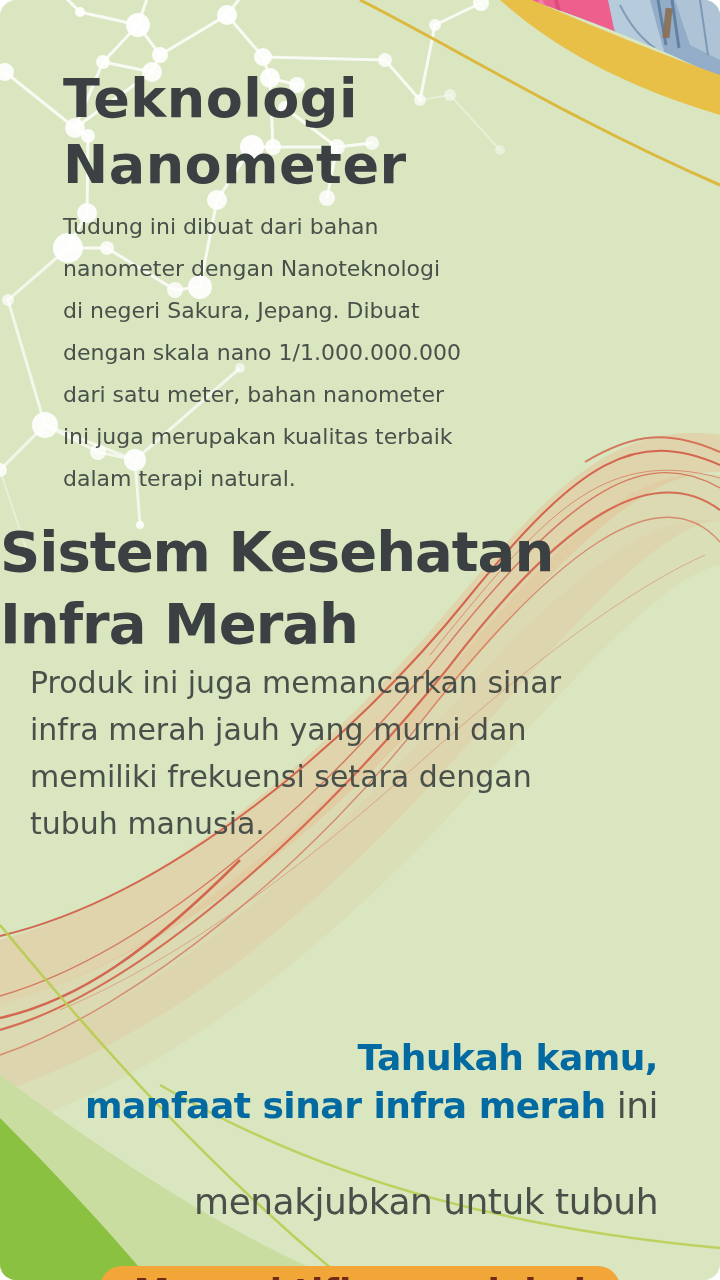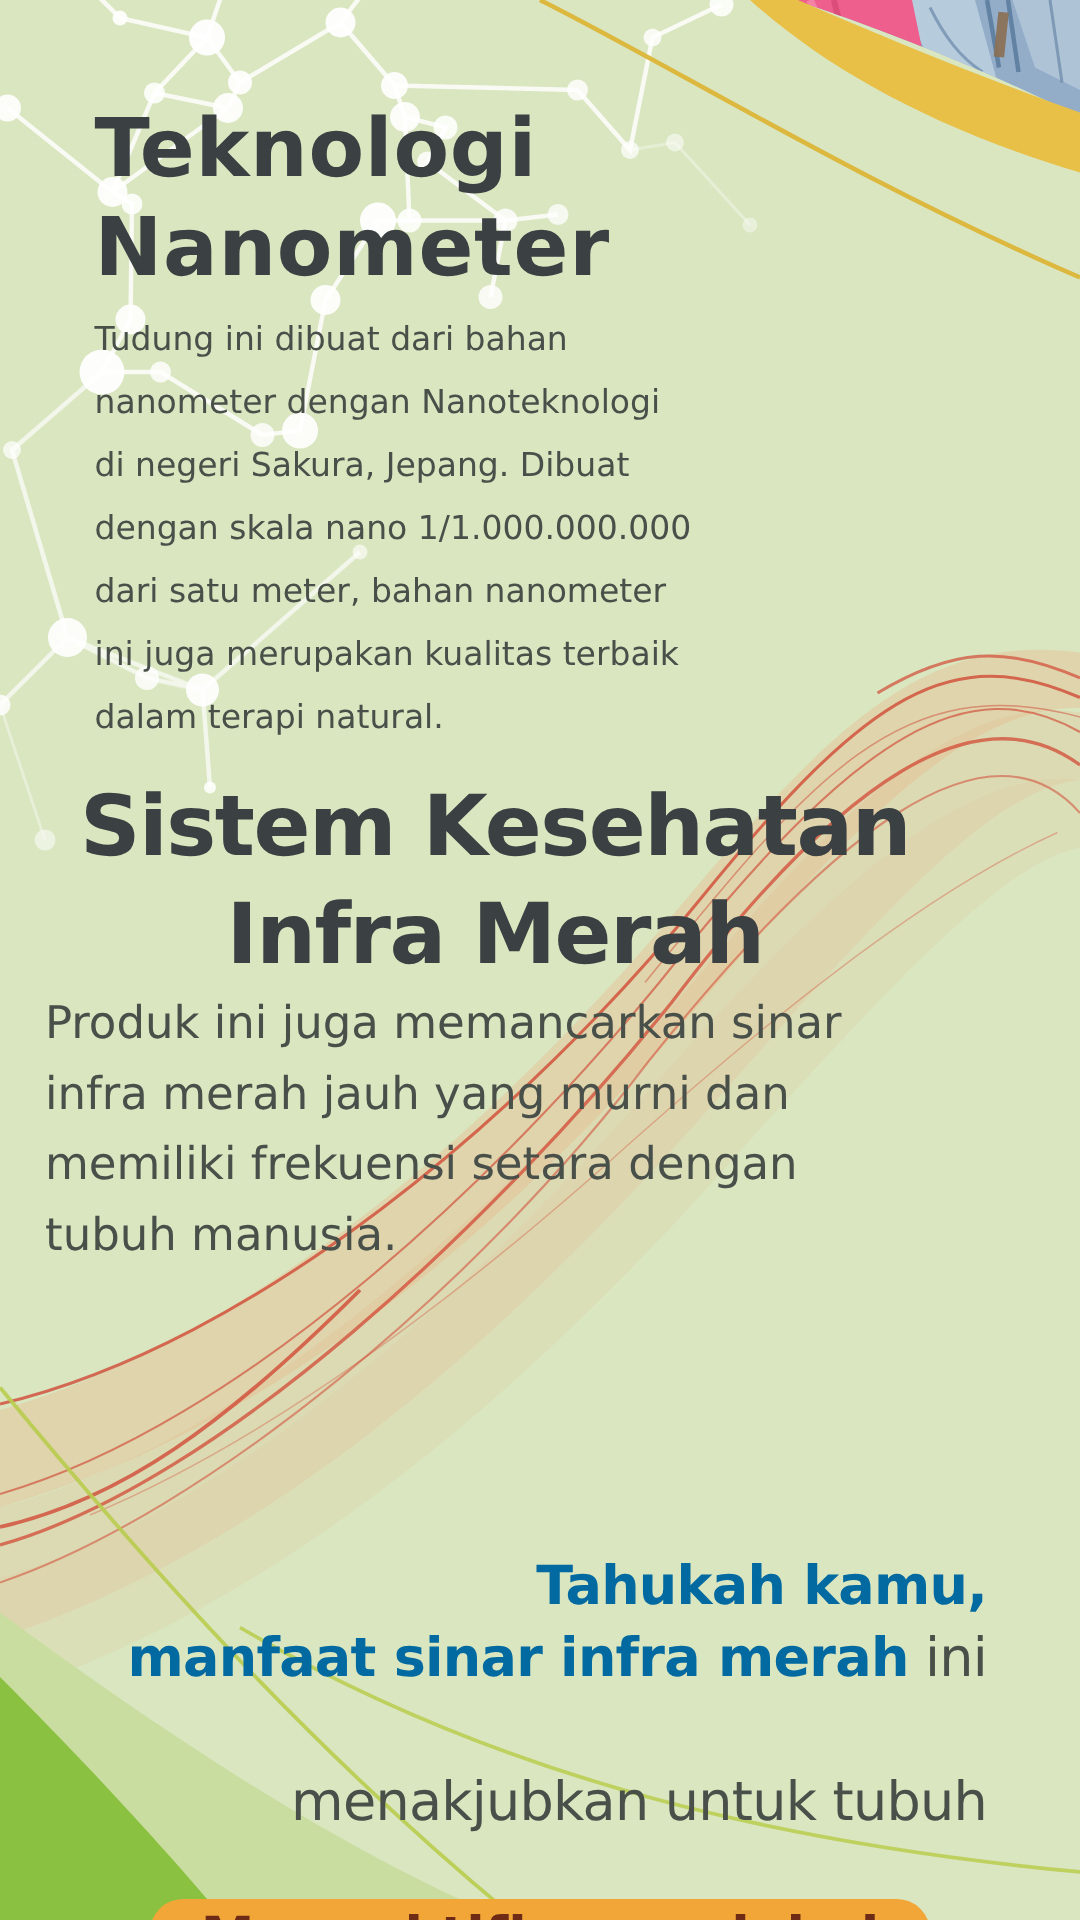--- a/index.html
+++ b/index.html
@@ -6,26 +6,26 @@
     --bg:#d9e6c0; --heading:#3b4043; --body:#49504a;
     --yellow:#e8c048; --yellow-line:#ddb83e;
     --pink:#ee5f8d; --pink-dark:#d94b77; --pink-light:#f58bac;
     --denim:#93adc9; --denim-light:#bfd2e0; --denim-dark:#5d7da0;
     --wave-red:#d14a36; --wave-fill:#e9b98c;
     --green-bright:#8bc140; --green-soft:#cadda0; --green-line:#b8cc4e;
     --btn-bg:#f2a638; --btn-text:#6e2b15; --mol:#ffffff;
   }
   html,body{margin:0;padding:0;}
   body{width:720px;height:1280px;overflow:hidden;font-family:"DejaVu Sans","Liberation Sans",sans-serif;}
-  .poster{position:relative;width:720px;height:1280px;background:var(--bg);overflow:hidden;}
+  .poster{position:relative;width:720px;height:1280px;background:var(--bg);overflow:hidden;border-radius:16px;}
   .decor{position:absolute;left:0;top:0;width:720px;height:1280px;z-index:0;display:block;}
   .txt{position:absolute;z-index:2;white-space:pre-line;}
   .h1{left:63px;top:66px;width:620px;font-size:54px;line-height:66px;font-weight:bold;color:var(--heading);letter-spacing:0.5px;text-align:left;}
   .p1{left:63px;top:206px;width:615px;font-size:22px;line-height:42px;color:var(--body);text-align:left;}
-  .h2{left:0px;top:516px;width:660px;font-size:56px;line-height:72px;font-weight:bold;color:var(--heading);letter-spacing:-1px;text-align:center;}
+  .h2{left:0px;top:516px;width:660px;font-size:56px;line-height:72px;font-weight:bold;color:var(--heading);letter-spacing:-1px;text-align:left;}
   .p2{left:30px;top:659px;width:625px;font-size:30px;line-height:47px;color:var(--body);text-align:left;}
   .p3{left:2px;top:1034px;width:656px;font-size:36px;line-height:48px;color:var(--body);text-align:right;letter-spacing:-0.5px;white-space:normal;}
   .p3 .b{font-weight:bold;color:#0369a1;}
   .cta{position:absolute;z-index:2;left:100px;top:1266px;width:520px;height:72px;
        background:var(--btn-bg);border-radius:22px;border:none;cursor:pointer;
        font-family:"DejaVu Sans","Liberation Sans",sans-serif;
        font-size:36px;font-weight:bold;color:var(--btn-text);
        text-align:center;padding:6px 10px 0 10px;box-sizing:border-box;line-height:40px;
        overflow:hidden;}
 </style>

